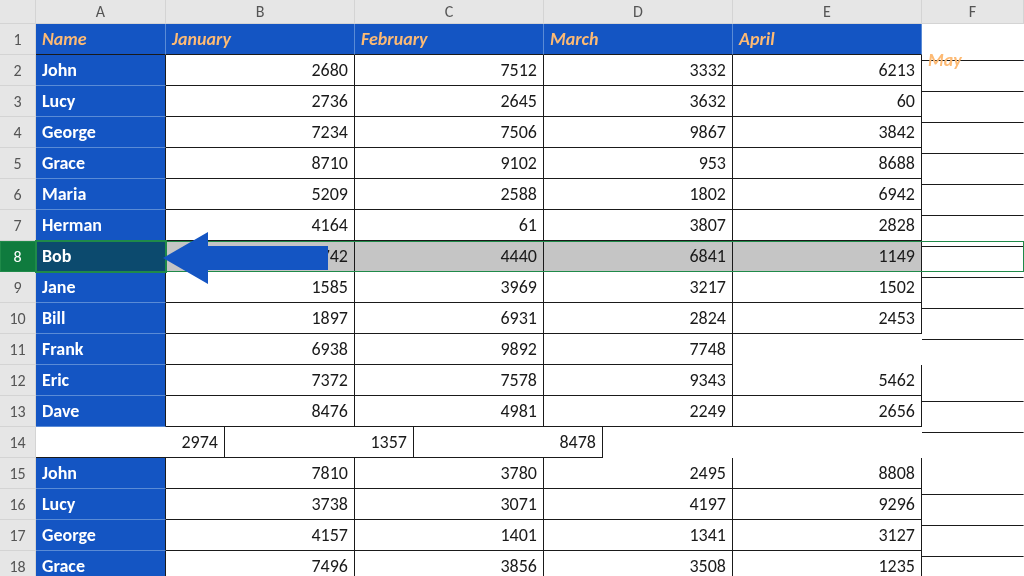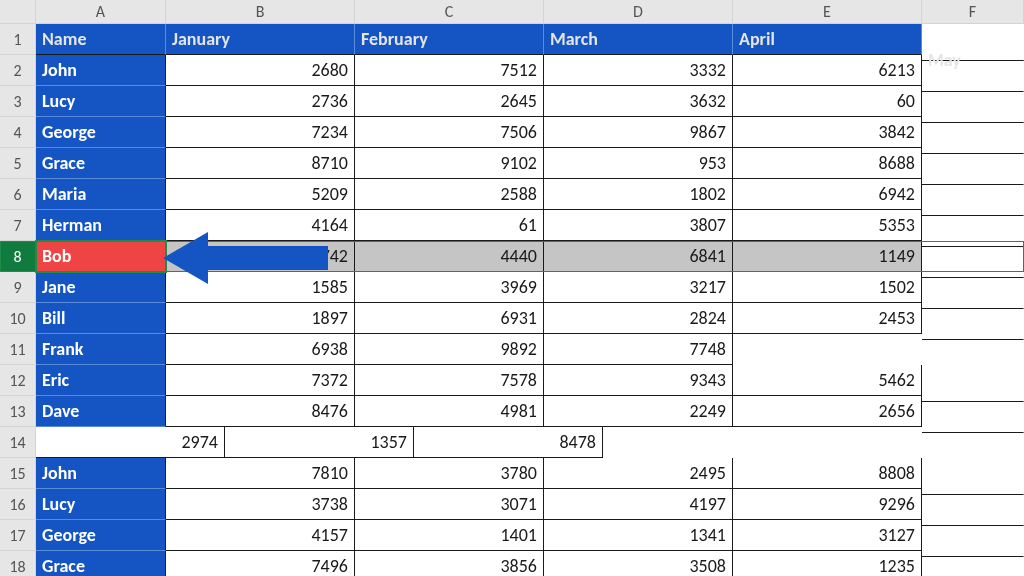--- a/index.html
+++ b/index.html
@@ -72,24 +72,25 @@
     .cell {
       border-right: 1px solid #1a1a1a;
       border-bottom: 1px solid #1a1a1a;
       display: flex;
       align-items: center;
       padding: 0 6px;
       font-size: 18px;
     }
     .header-row .cell {
       background: #1455c3;
-      color: #e5e5e5;
+      color: #fdba74;
       font-weight: bold;
       border-right: 1px solid #5a8bd6;
       border-bottom: 1px solid #1a1a1a;
+      font-style: italic;
     }
     .name-cell {
       background: #1455c3;
       color: #fff;
       font-weight: bold;
       border-right: 1px solid #1a1a1a;
       border-bottom: 1px solid #5a8bd6;
     }
     .num-cell {
       background: #fff;
@@ -100,21 +101,21 @@
       border-right: 1px solid #d4d4d4;
       margin-top: 36px;
     }
     .selected-row .num-cell {
       background: #c5c5c5;
     }
     .selected-row .last-col {
       background: #c5c5c5;
     }
     .selected-row .name-cell {
-      background: #ef4444;
+      background: #0c4a6e;
       outline: 2px solid #1f8a49;
       outline-offset: -1px;
       z-index: 5;
       position: relative;
     }
     .selected-row {
       outline: 1px solid #1f8a49;
       outline-offset: -1px;
     }
     .arrow {
@@ -194,21 +195,21 @@
         <div class="cell num-cell col-D">1802</div>
         <div class="cell num-cell col-E">6942</div>
         <div class="cell num-cell col-F last-col"></div>
       </div>
       <div class="row">
         <div class="row-header">7</div>
         <div class="cell name-cell col-A">Herman</div>
         <div class="cell num-cell col-B">4164</div>
         <div class="cell num-cell col-C">61</div>
         <div class="cell num-cell col-D">3807</div>
-        <div class="cell num-cell col-E">5353</div>
+        <div class="cell num-cell col-E">2828</div>
         <div class="cell num-cell col-F last-col"></div>
       </div>
       <div class="row selected-row">
         <div class="row-header active">8</div>
         <div class="cell name-cell col-A">Bob</div>
         <div class="cell num-cell col-B">742</div>
         <div class="cell num-cell col-C">4440</div>
         <div class="cell num-cell col-D">6841</div>
         <div class="cell num-cell col-E">1149</div>
         <div class="cell num-cell col-F last-col"></div>

